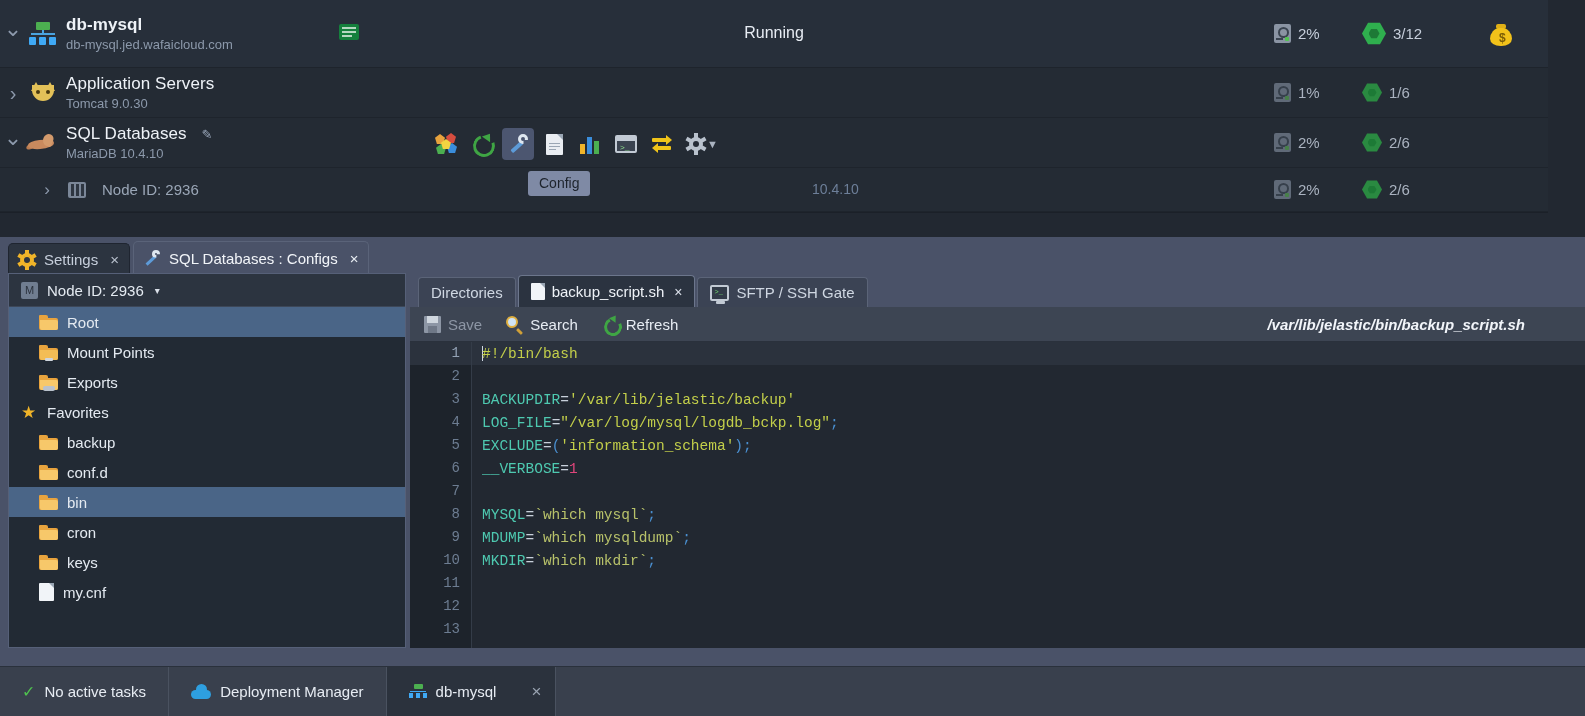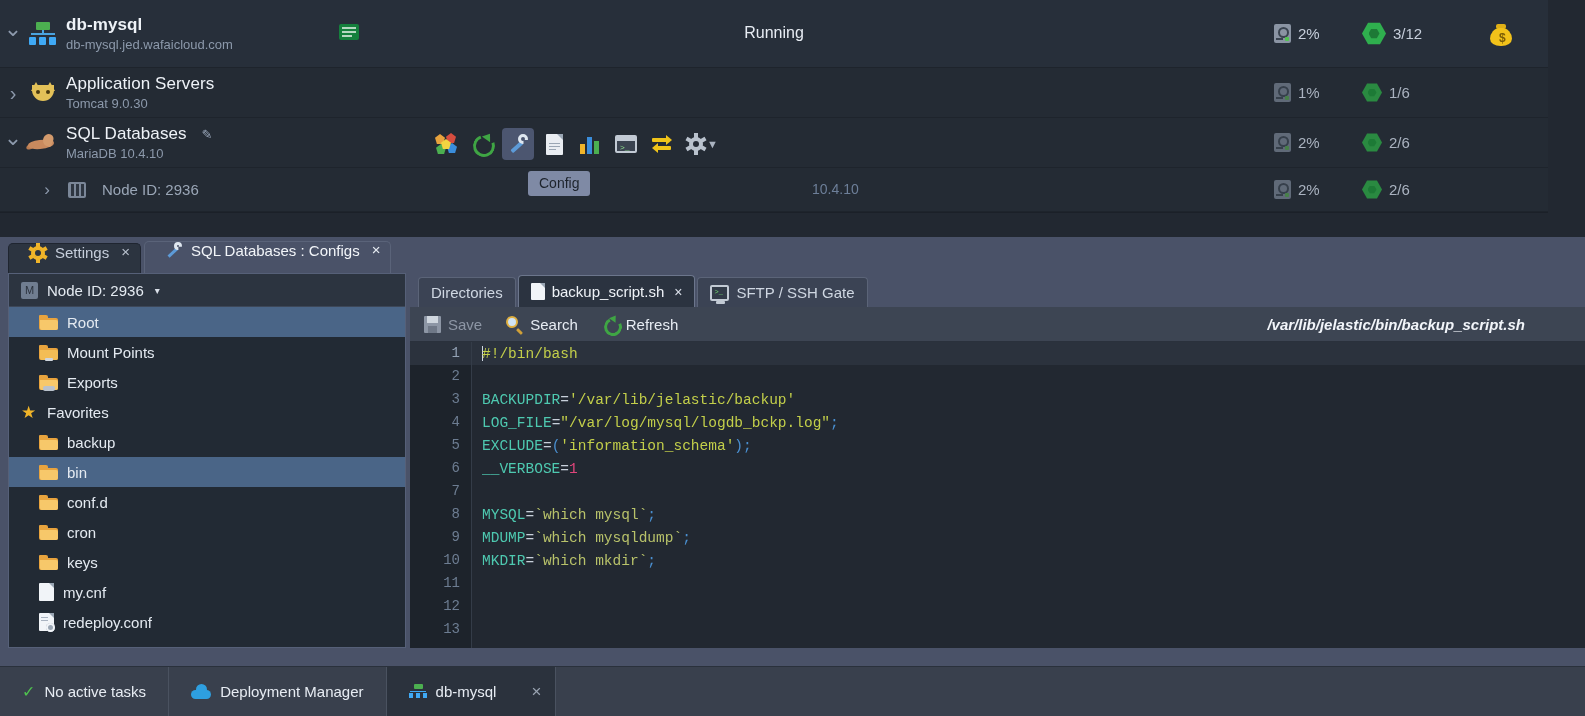--- a/index.html
+++ b/index.html
@@ -251,22 +251,22 @@
     position: absolute; left: 0; top: 237px; width: 1585px; height: 429px;
     background: #4a5268;
   }
 
   
   #panel-tabs {
     position: absolute; left: 0; top: 0; height: 38px; width: 100%;
     display: flex; align-items: flex-end; padding-left: 8px;
   }
   .ptab {
-    height: 32px; display: flex; align-items: flex-start; gap: 8px;
-    padding: 0 10px 0 20px; border-radius: 5px 5px 0 0;
+    height: 32px; display: flex; align-items: center; gap: 8px;
+    padding: 0 10px 0 9px; border-radius: 5px 5px 0 0;
     background: #2c3440; color: #c6cedb; font-size: 15px; cursor: pointer;
     border: 1px solid #1f2530; border-bottom: none; margin-right: 3px;
     position: relative;
   }
   .ptab.active { background: #4a5268; color: #f2f5f9; border-color: #5a6379; height: 34px; }
   .ptab .tab-close { color: #b8c0cd; font-size: 15px; margin-left: 4px; line-height: 1; }
   .ptab.active .tab-close { color: #e8edf3; }
 
   .ico-settings-gear { width: 18px; height: 18px; position: relative; }
   .ico-settings-gear .c { position: absolute; left: 2px; top: 2px; width: 14px; height: 14px;
@@ -707,61 +707,55 @@
       <span>Favorites</span>
     </div>
     <div class="fitem">
       <span class="ico-folder">
           <span class="back"></span>
           <span class="tabp"></span>
           <span class="front"></span>
         </span>
       <span>backup</span>
     </div>
+    <div class="fitem">
+      <span class="ico-folder">
+          <span class="back"></span>
+          <span class="tabp"></span>
+          <span class="front"></span>
+        </span>
+      <span>conf.d</span>
+    </div>
     <div class="fitem selected">
       <span class="ico-folder">
           <span class="back"></span>
           <span class="tabp"></span>
           <span class="front"></span>
         </span>
       <span>bin</span>
     </div>
     <div class="fitem">
       <span class="ico-folder">
           <span class="back"></span>
           <span class="tabp"></span>
           <span class="front"></span>
         </span>
-      <span>conf.d</span>
+      <span>cron</span>
     </div>
     <div class="fitem">
       <span class="ico-folder">
           <span class="back"></span>
           <span class="tabp"></span>
           <span class="front"></span>
         </span>
-      <span>cron</span>
-    </div>
-    <div class="fitem">
-      <span class="ico-folder">
-          <span class="back"></span>
-          <span class="tabp"></span>
-          <span class="front"></span>
-        </span>
       <span>keys</span>
     </div>
     <div class="fitem">
       <span class="ico-file"></span>
       <span>my.cnf</span>
-    </div>
-    <div class="fitem">
-      <span class="ico-file cfg">
-          <i></i>
-        </span>
-      <span>redeploy.conf</span>
     </div>
   </div>
 
   <div id="editor-panel">
     <div id="editor-tabs">
       <div class="etab">
         <span>Directories</span>
       </div>
       <div class="etab active">
         <span class="ico-filetab"></span>

